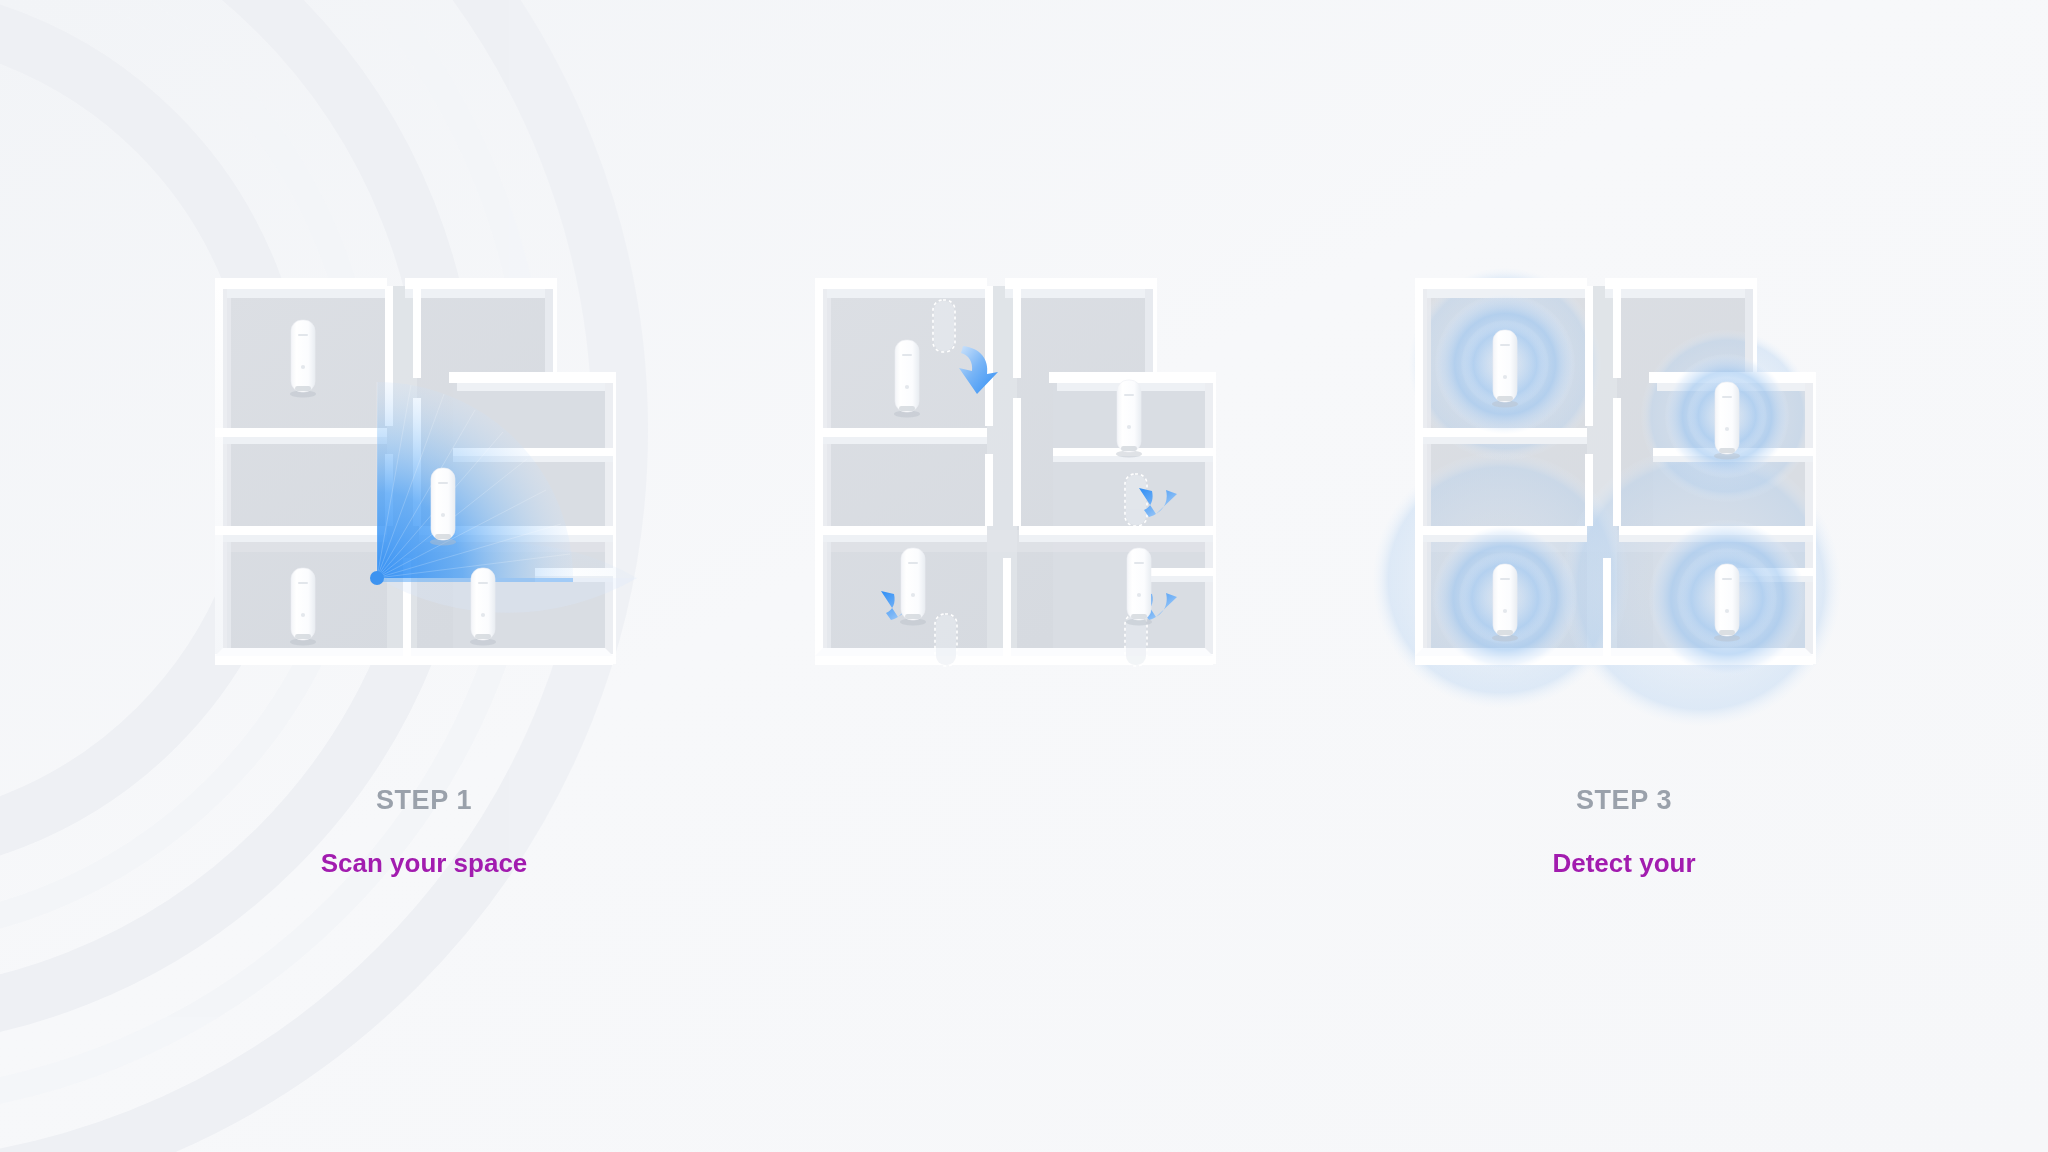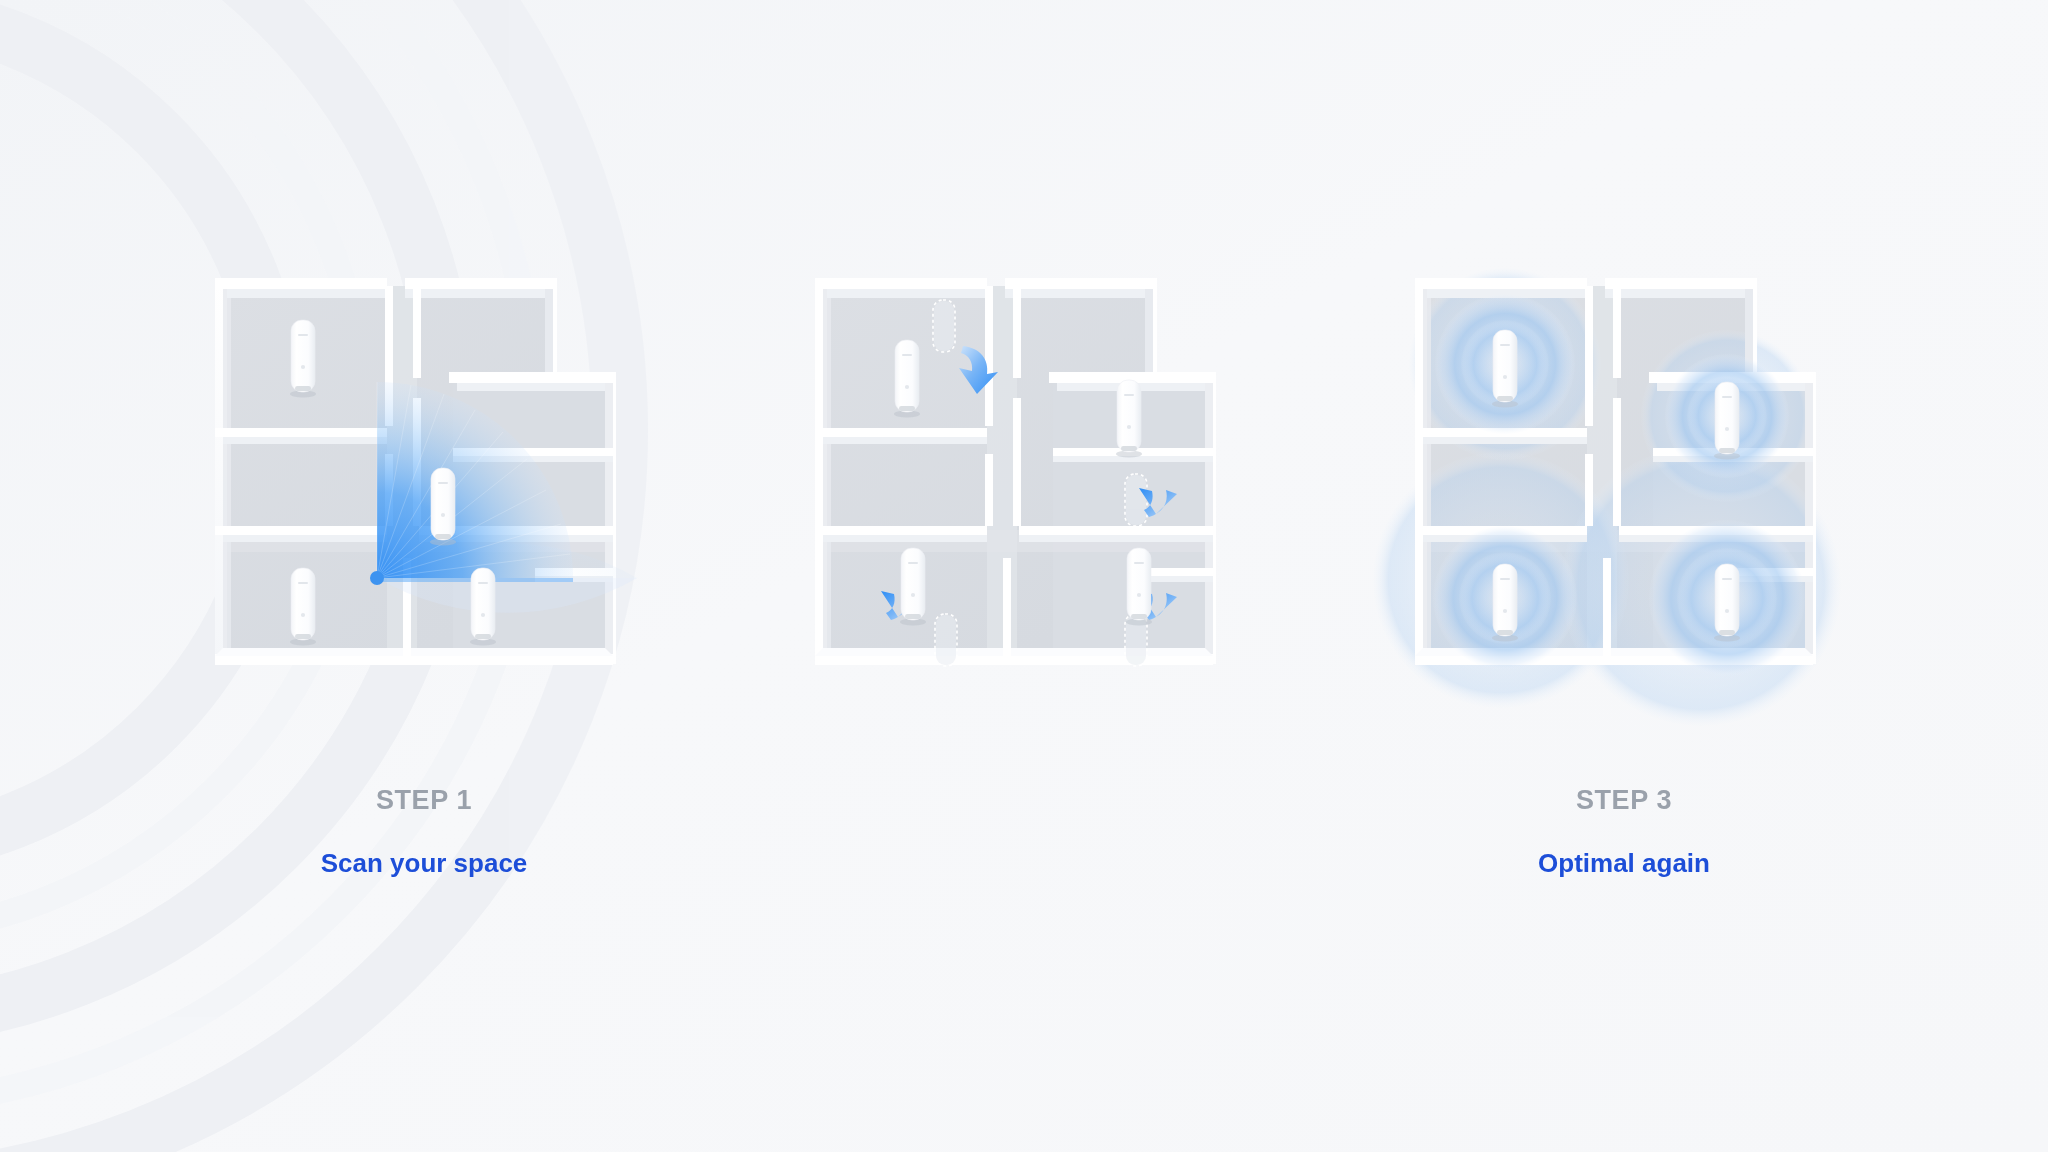--- a/index.html
+++ b/index.html
@@ -35,21 +35,21 @@
   .step-caption{
     text-align:center;
     margin-top:18px;
   }
   .step-title{
     font-size:27px;font-weight:bold;color:#9aa1ab;
     letter-spacing:0.6px;line-height:1.1;
   }
   .step-sub{
     margin-top:31px;
-    font-size:26px;font-weight:bold;color:#1d4ed8;
+    font-size:26px;font-weight:bold;color:#a21caf;
     line-height:1.3;max-width:330px;
   }
   .step-sub span{display:block;}
 </style>
 </head>
 <body>
 
 <svg id="bg-decor" viewBox="0 0 2048 1152" xmlns="http://www.w3.org/2000/svg">
   <defs>
     <linearGradient id="bgGrad" x1="0" y1="0" x2="1" y2="1">
@@ -483,18 +483,18 @@
             <rect x="7" y="14" width="10" height="2" rx="1" fill="#e2e6eb"></rect>
             <circle cx="12" cy="47" r="2.1" fill="#e4e8ed"></circle>
           </g>
         </g>
       </svg>
     </div>
 
     <div class="step-caption">
       <div class="step-title">STEP 3</div>
       <div class="step-sub">
-        <span>Optimal again</span>
+        <span>Detect your</span>
       </div>
     </div>
   </div>
 
 </div>
 
 </body></html>

